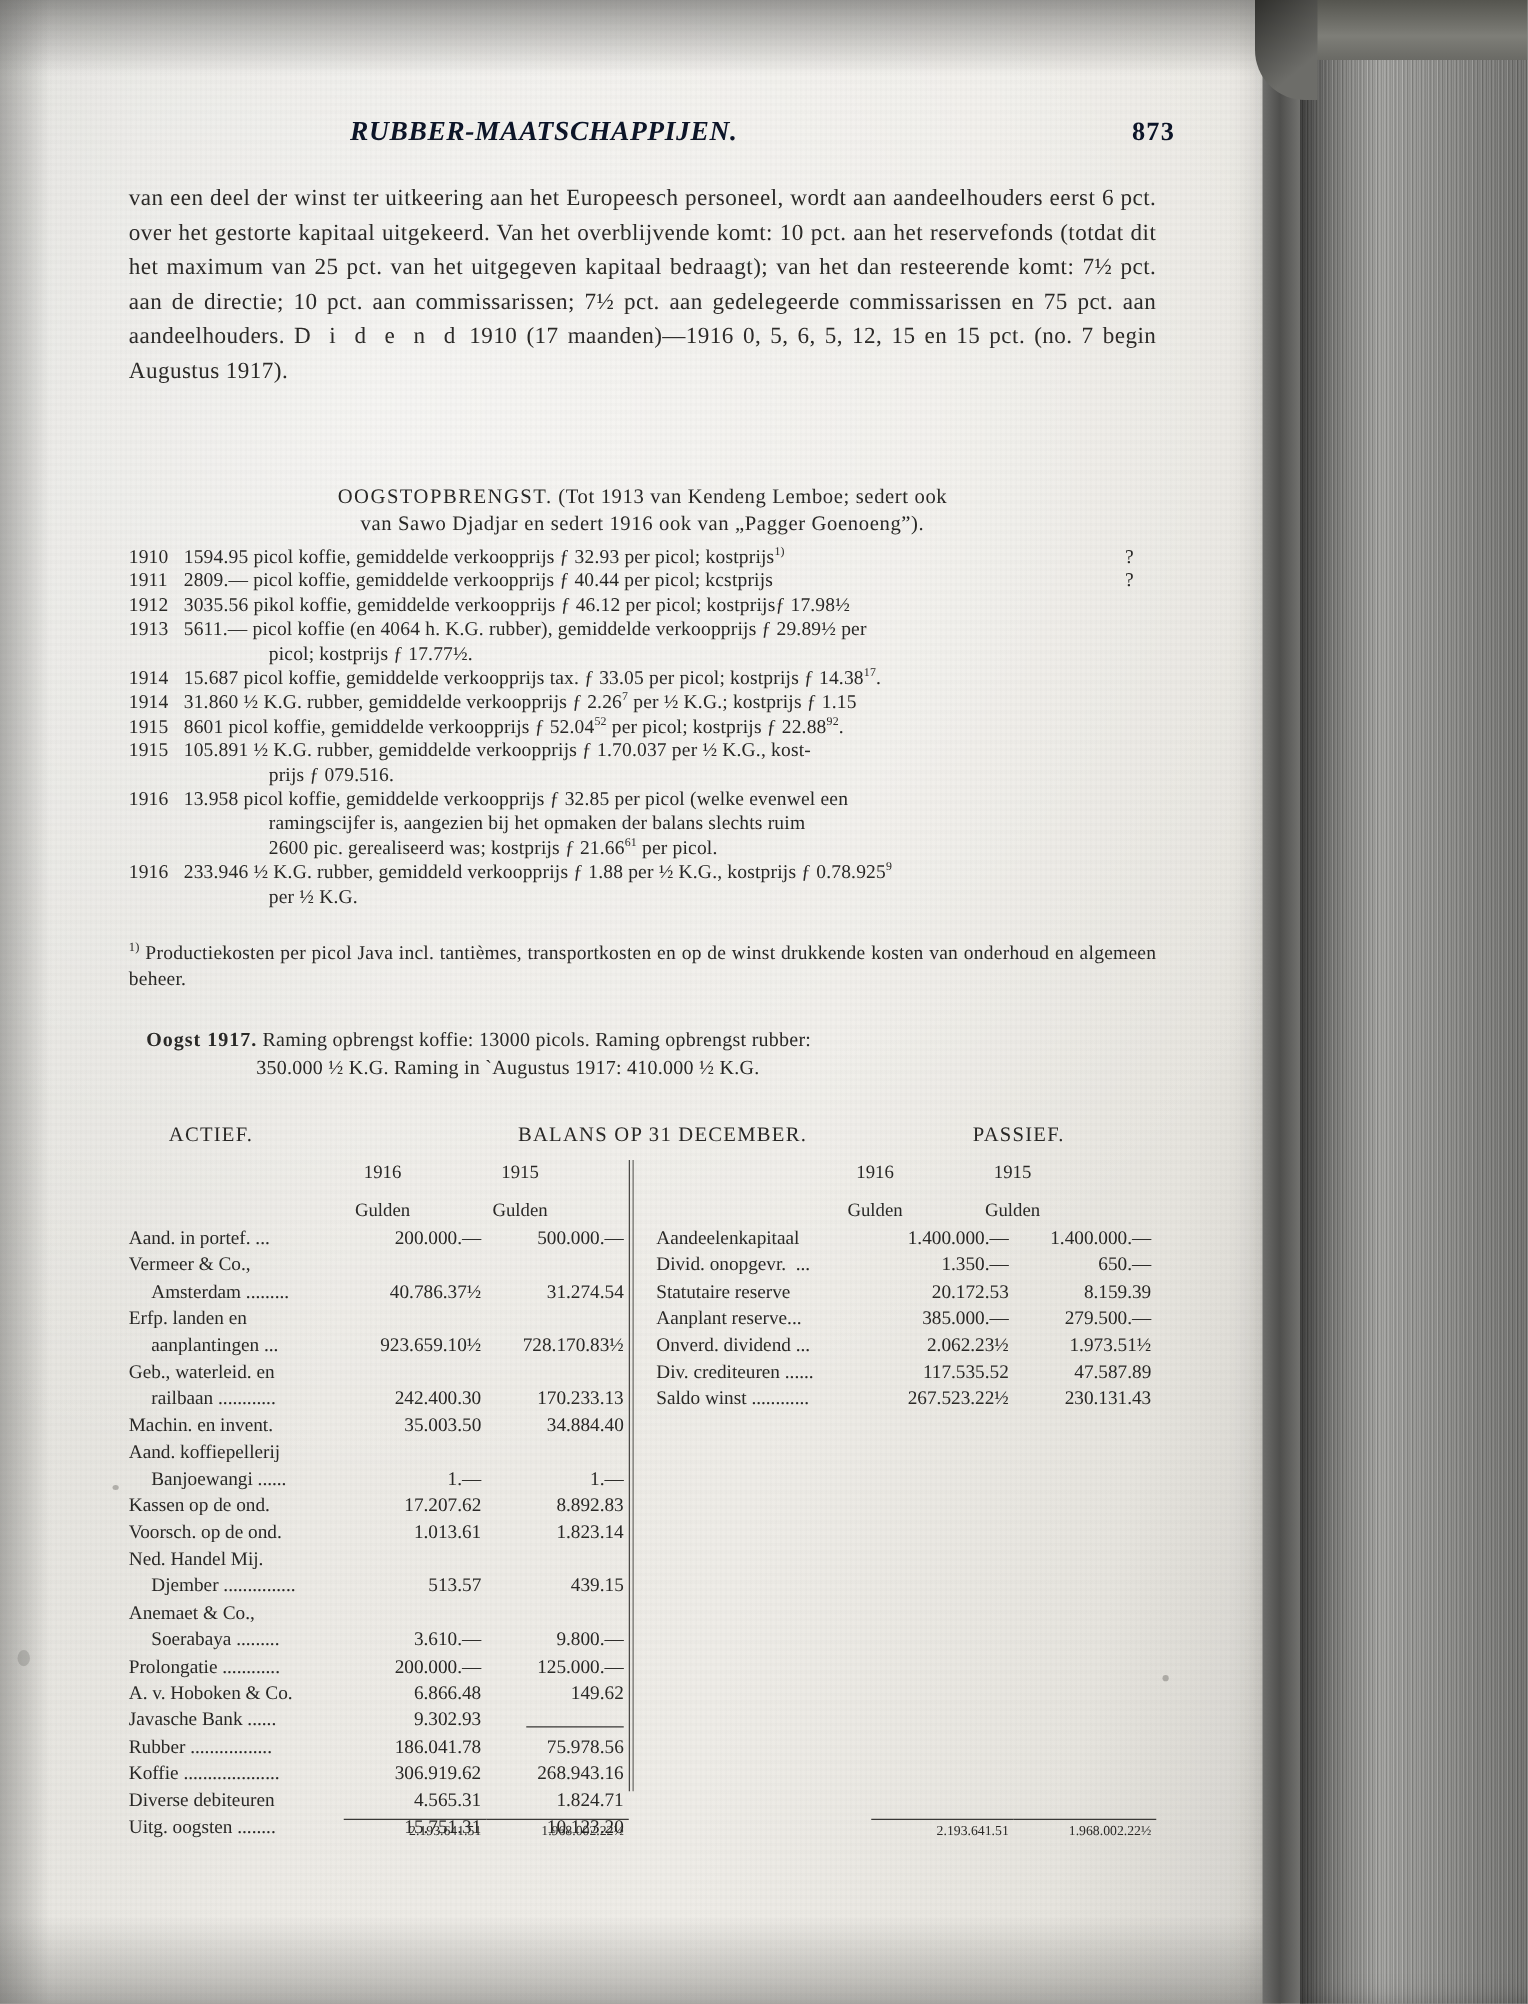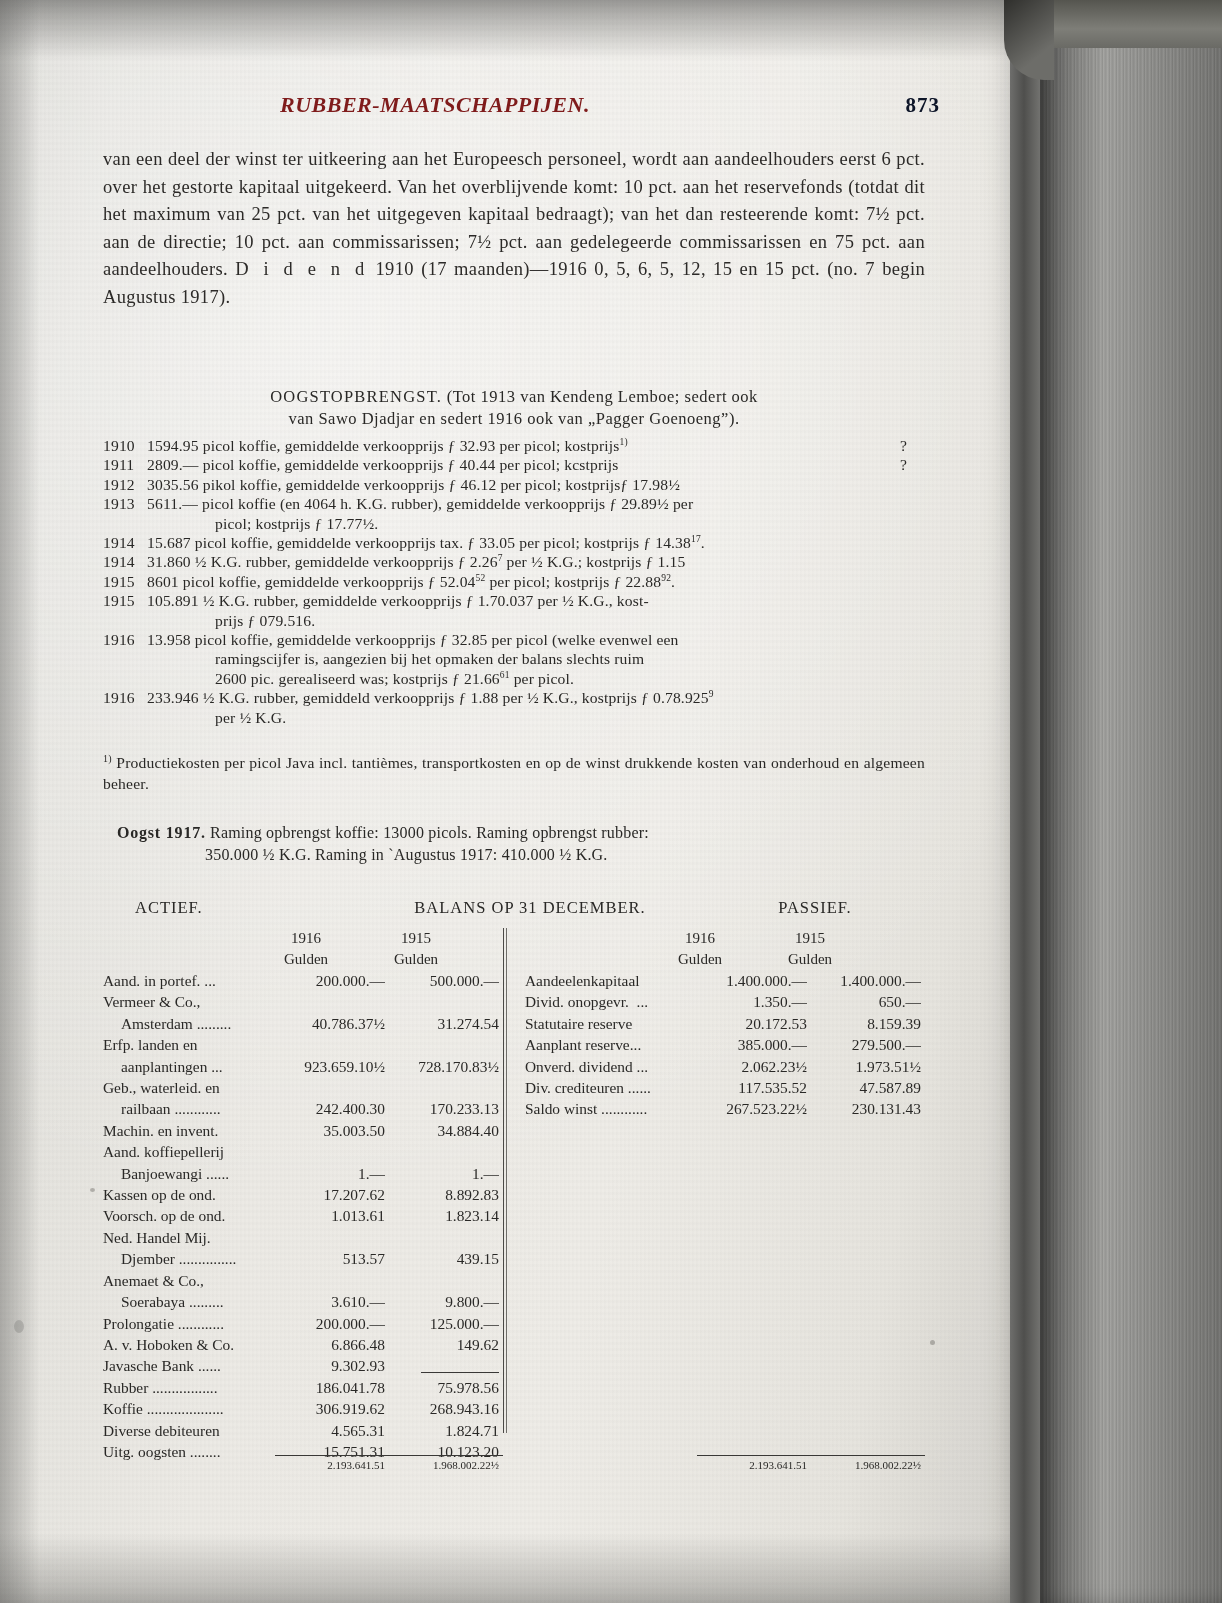--- a/index.html
+++ b/index.html
@@ -59,21 +59,21 @@
   
   .ink{color:#2b2a28;}
   #content{position:absolute;left:0;top:0;width:1010px;height:1603px;
     filter:contrast(1.02);}
 
   
   .runhead{position:absolute;left:0;top:92px;width:940px;
     display:flex;align-items:baseline;}
   .runhead .title{
     font-style:italic;font-weight:bold;font-size:22px;letter-spacing:.5px;
-    margin-left:280px;color:#7f1d1d;}
+    margin-left:280px;color:#0f172a;}
   .runhead .pageno{
     margin-left:auto;font-size:21px;font-weight:bold;color:#0f172a;
     letter-spacing:1px;}
 
   
   .para{
     position:absolute;left:103px;top:146px;width:822px;
     font-size:18.5px;line-height:27.6px;text-align:justify;
     letter-spacing:.35px;color:#2e2c2a;}
   .para .sp{letter-spacing:4px;}
@@ -234,21 +234,21 @@
 
     <div class="colhead">
       <span class="lbl"></span>
       <span class="y">1916</span>
       <span class="y">1915</span>
       <span class="gap"></span>
       <span class="lbl2"></span>
       <span class="y">1916</span>
       <span class="y">1915</span>
     </div>
-    <div class="colhead" style="margin-top:4px">
+    <div class="colhead" style="margin-top:14px">
       <span class="lbl"></span>
       <span class="y">Gulden</span>
       <span class="y">Gulden</span>
       <span class="gap"></span>
       <span class="lbl2"></span>
       <span class="y">Gulden</span>
       <span class="y">Gulden</span>
     </div>
 
     <div class="btable">

